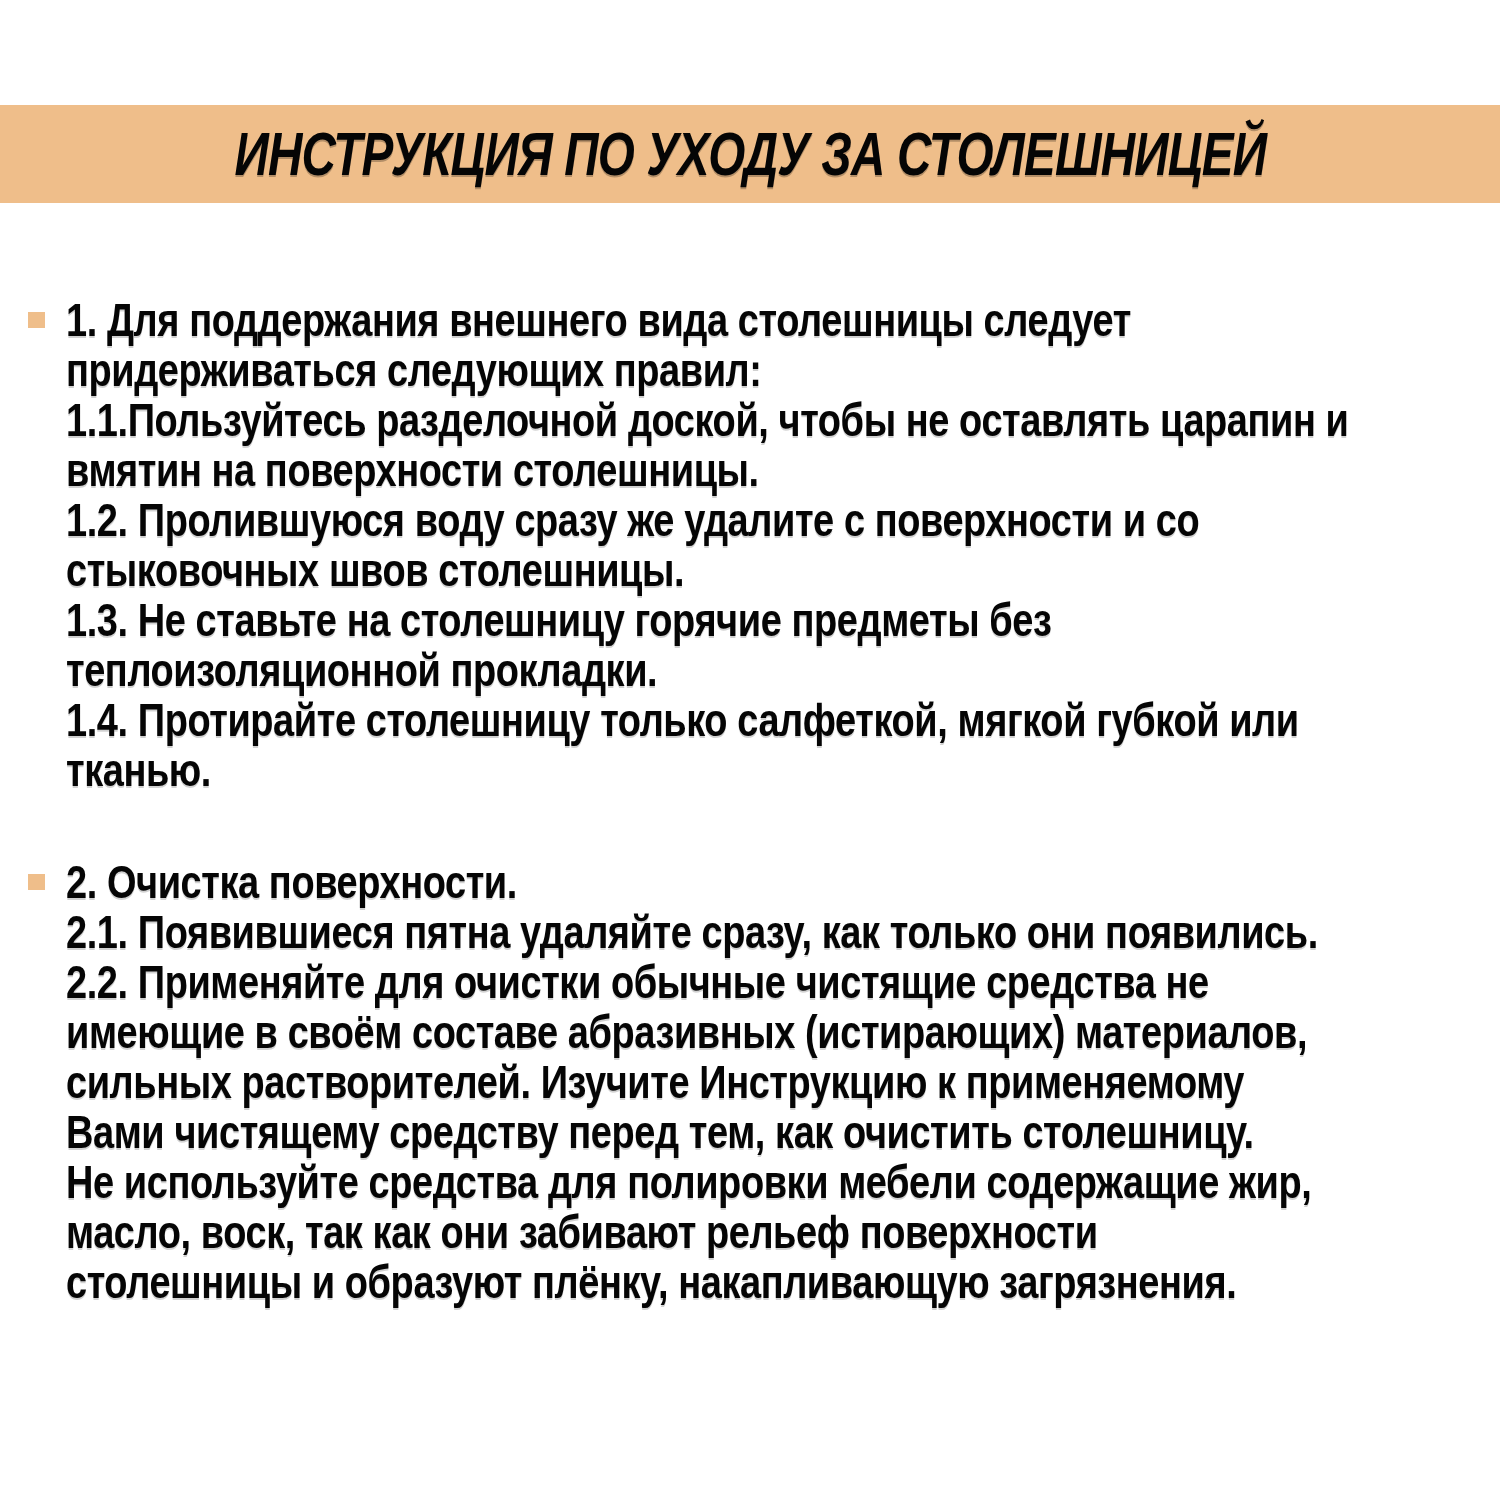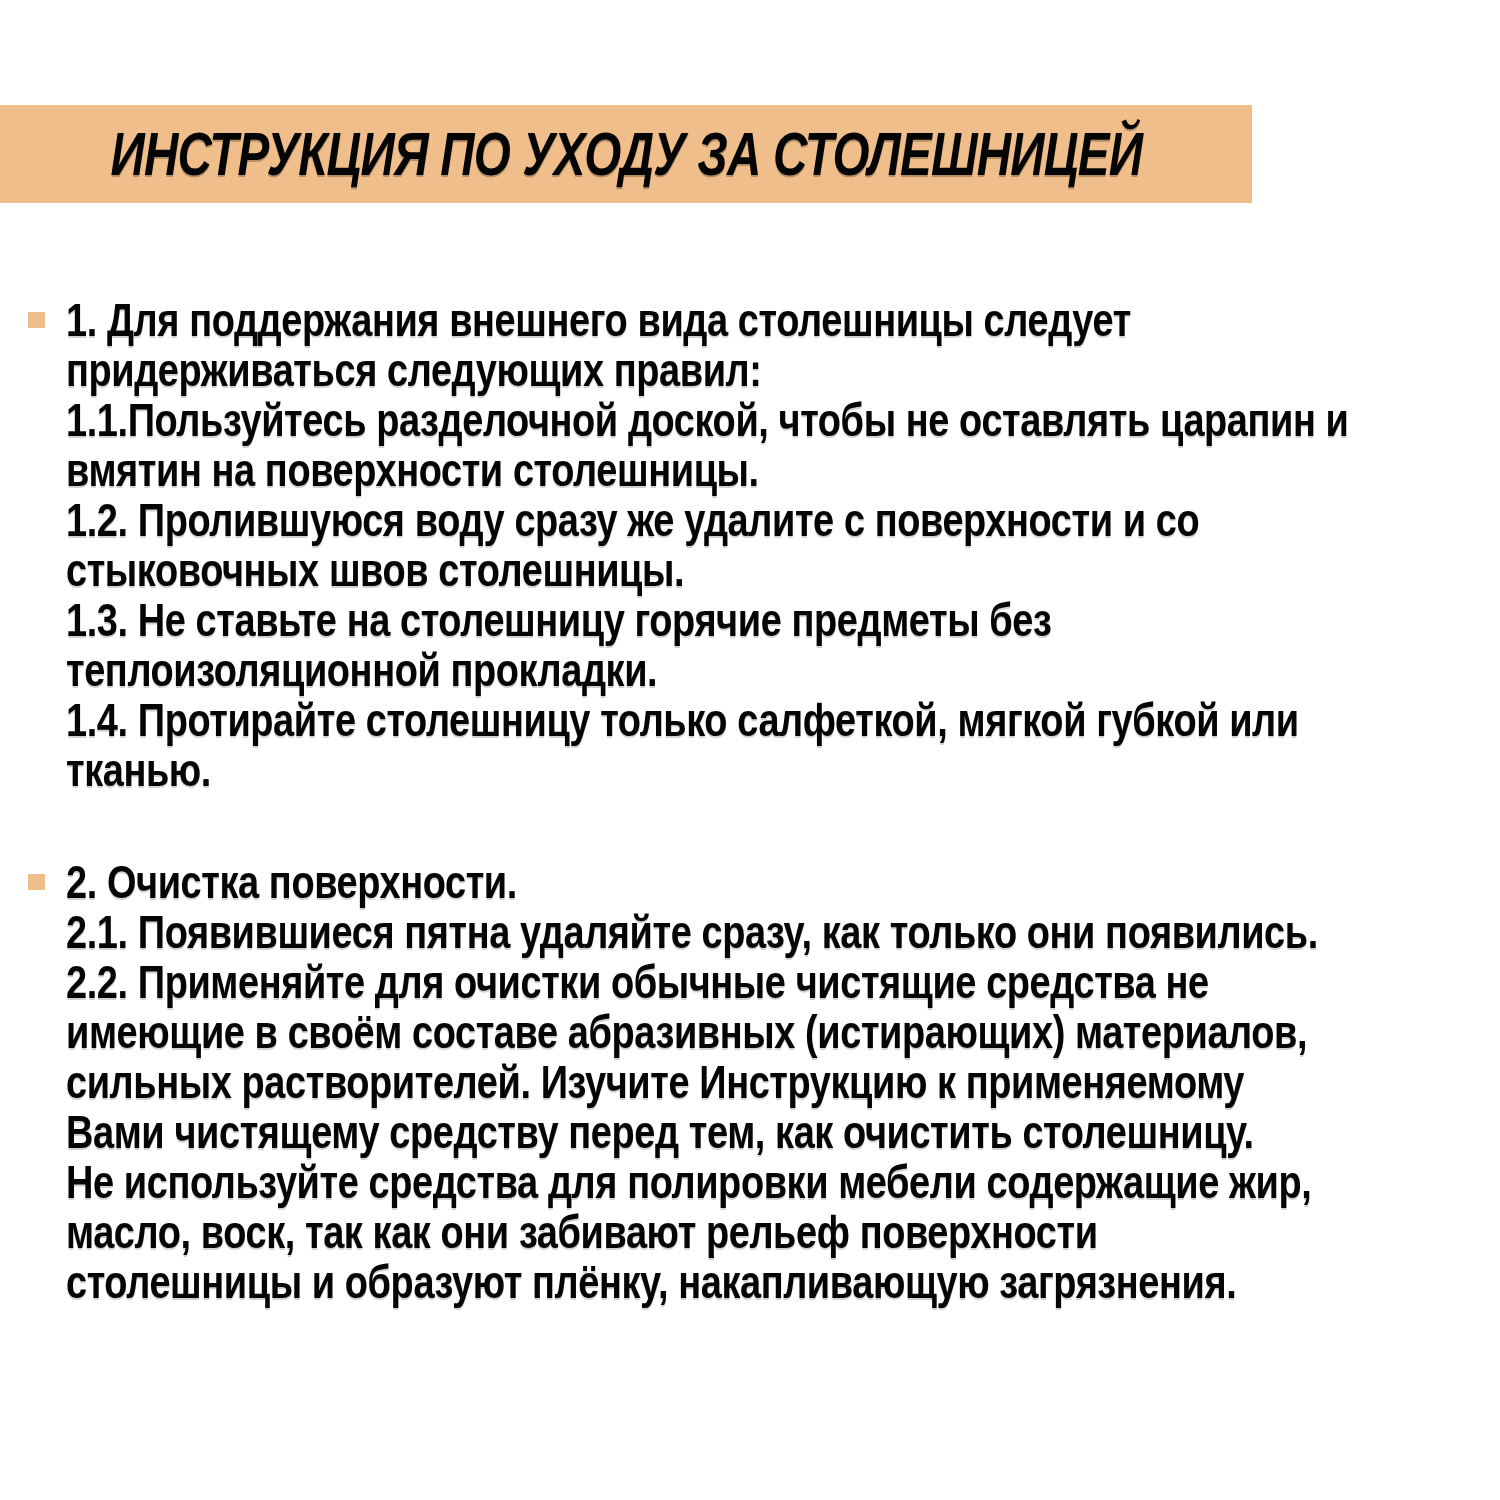--- a/index.html
+++ b/index.html
@@ -16,21 +16,21 @@
     position: relative;
     width: 1500px;
     height: 1500px;
     background: var(--page-bg, #ffffff);
     overflow: hidden;
   }
   .band {
     position: absolute;
     top: 105px;
     left: 0;
-    width: 1252px;
+    width: 1500px;
     height: 98px;
     background: var(--accent, #efbe8a);
     display: flex;
     align-items: center;
     justify-content: center;
   }
   .title {
     margin: 0;
     font-weight: bold;
     font-style: italic;

